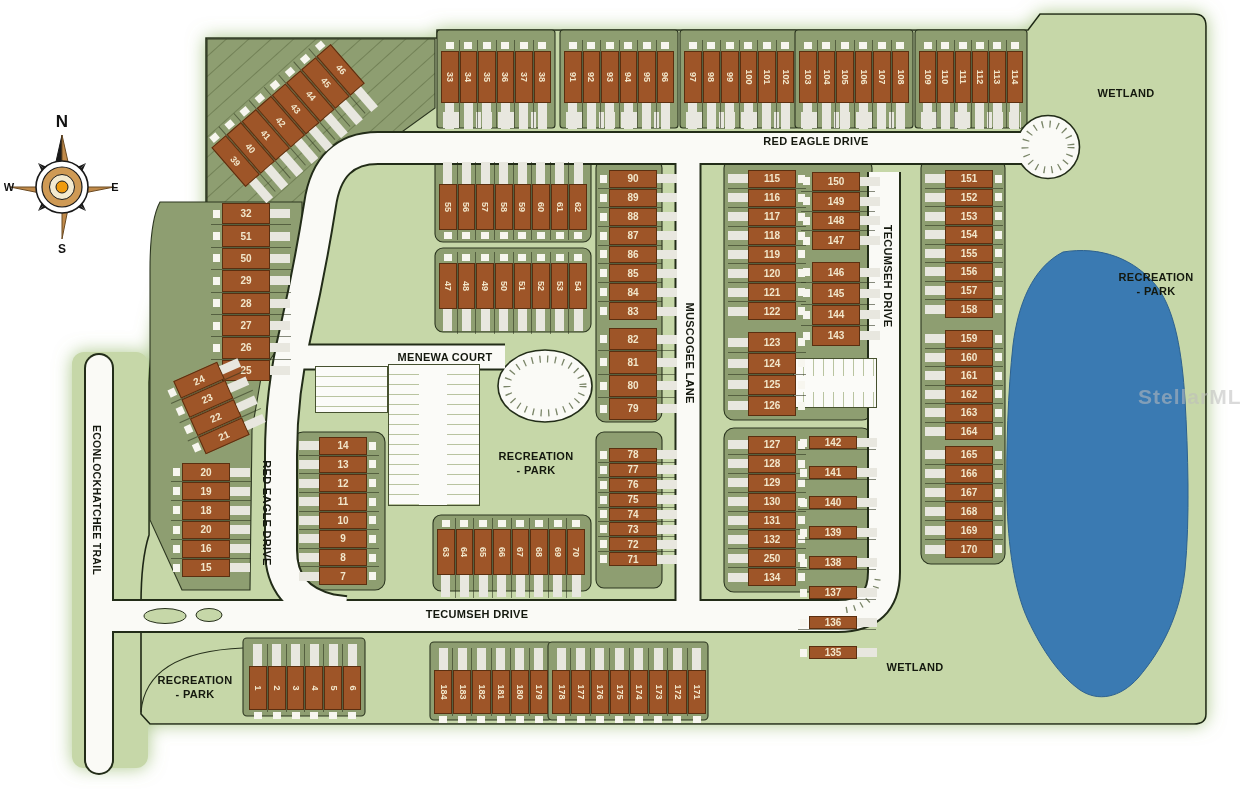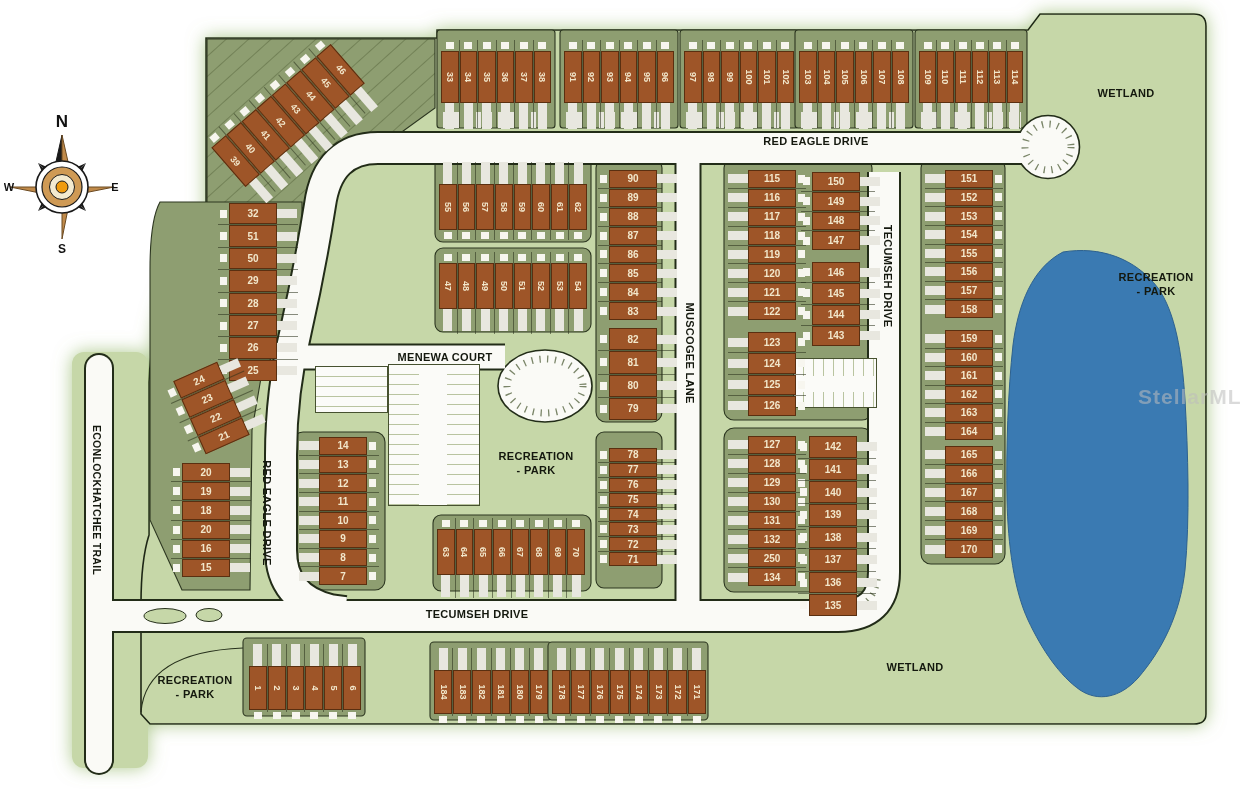--- a/index.html
+++ b/index.html
@@ -593,21 +593,21 @@
       </div>
       <div class="cell-row">
         <div class="sq"></div>
         <div class="lot">
           <span class="rot">70</span>
         </div>
         <div class="stub"></div>
       </div>
     </div>
 
-  <div class="grp col" style="left:218px;top:203px;width:80px;height:178px;">
+  <div class="grp col" style="left:211px;top:203px;width:80px;height:178px;">
       <div class="cell-col">
         <div class="sq"></div>
         <div class="lot">
           <span>32</span>
         </div>
         <div class="stub"></div>
       </div>
       <div class="cell-col">
         <div class="sq"></div>
         <div class="lot">
@@ -1137,21 +1137,21 @@
         <div class="sq"></div>
       </div>
       <div class="cell-col">
         <div class="stub"></div>
         <div class="lot">
           <span>134</span>
         </div>
         <div class="sq"></div>
       </div>
     </div>
-  <div class="grp col" style="left:798px;top:436px;width:78px;height:180px;">
+  <div class="grp col" style="left:798px;top:436px;width:78px;height:162px;gap:16px;">
       <div class="cell-col">
         <div class="sq"></div>
         <div class="lot">
           <span>142</span>
         </div>
         <div class="stub"></div>
       </div>
       <div class="cell-col">
         <div class="sq"></div>
         <div class="lot">

